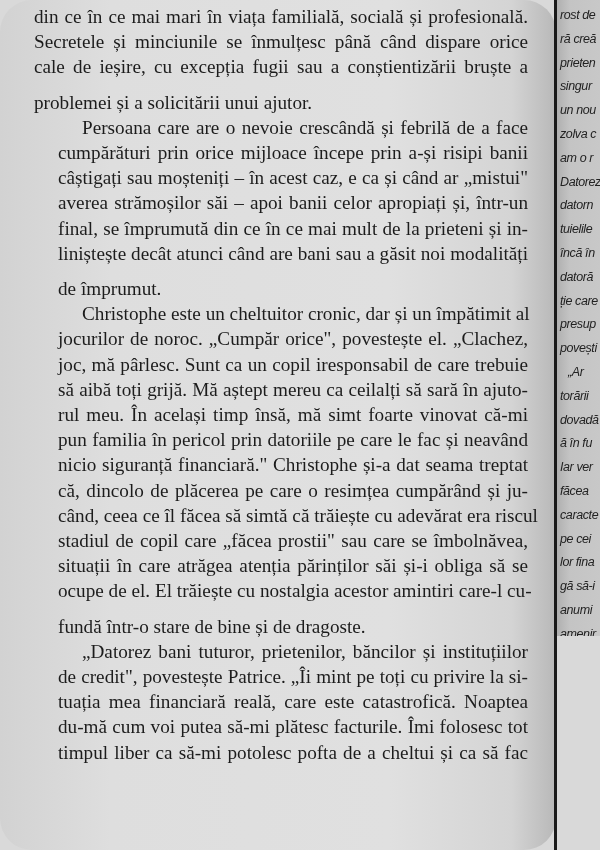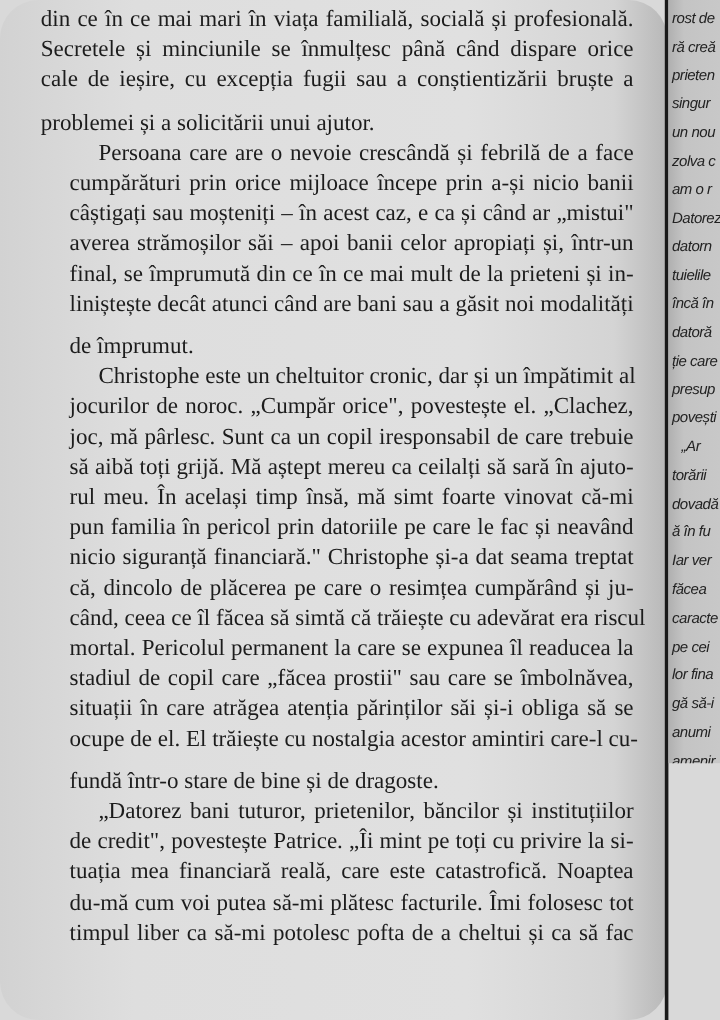--- a/index.html
+++ b/index.html
@@ -93,38 +93,37 @@
 <div class="page-left">
   <div class="text-block">
     <p class="para first">
       <span class="line">din ce în ce mai mari în viața familială, socială și profesională.</span>
       <span class="line">Secretele și minciunile se înmulțesc până când dispare orice</span>
       <span class="line">cale de ieșire, cu excepția fugii sau a conștientizării bruște a</span>
       <span class="line last">problemei și a solicitării unui ajutor.</span>
     </p>
     <p class="para">
       <span class="line" style="padding-left:24px">Persoana care are o nevoie crescândă și febrilă de a face</span>
-      <span class="line">cumpărături prin orice mijloace începe prin a-și nicio banii</span>
+      <span class="line">cumpărături prin orice mijloace începe prin a-și risipi banii</span>
       <span class="line">câștigați sau moșteniți – în acest caz, e ca și când ar „mistui"</span>
       <span class="line">averea strămoșilor săi – apoi banii celor apropiați și, într-un</span>
       <span class="line">final, se împrumută din ce în ce mai mult de la prieteni și in-</span>
       <span class="line">liniștește decât atunci când are bani sau a găsit noi modalități</span>
       <span class="line last">de împrumut.</span>
     </p>
     <p class="para">
       <span class="line" style="padding-left:24px">Christophe este un cheltuitor cronic, dar și un împătimit al</span>
       <span class="line">jocurilor de noroc. „Cumpăr orice", povestește el. „Clachez,</span>
       <span class="line">joc, mă pârlesc. Sunt ca un copil iresponsabil de care trebuie</span>
       <span class="line">să aibă toți grijă. Mă aștept mereu ca ceilalți să sară în ajuto-</span>
       <span class="line">rul meu. În același timp însă, mă simt foarte vinovat că-mi</span>
       <span class="line">pun familia în pericol prin datoriile pe care le fac și neavând</span>
       <span class="line">nicio siguranță financiară." Christophe și-a dat seama treptat</span>
       <span class="line">că, dincolo de plăcerea pe care o resimțea cumpărând și ju-</span>
       <span class="line">când, ceea ce îl făcea să simtă că trăiește cu adevărat era riscul</span>
-      <span class="line">mortal. Pericolul permanent la care se expunea îl readucea la</span>
       <span class="line">stadiul de copil care „făcea prostii" sau care se îmbolnăvea,</span>
       <span class="line">situații în care atrăgea atenția părinților săi și-i obliga să se</span>
       <span class="line">ocupe de el. El trăiește cu nostalgia acestor amintiri care-l cu-</span>
       <span class="line last">fundă într-o stare de bine și de dragoste.</span>
     </p>
     <p class="para">
       <span class="line" style="padding-left:24px">„Datorez bani tuturor, prietenilor, băncilor și instituțiilor</span>
       <span class="line">de credit", povestește Patrice. „Îi mint pe toți cu privire la si-</span>
       <span class="line">tuația mea financiară reală, care este catastrofică. Noaptea</span>
       <span class="line">du-mă cum voi putea să-mi plătesc facturile. Îmi folosesc tot</span>

